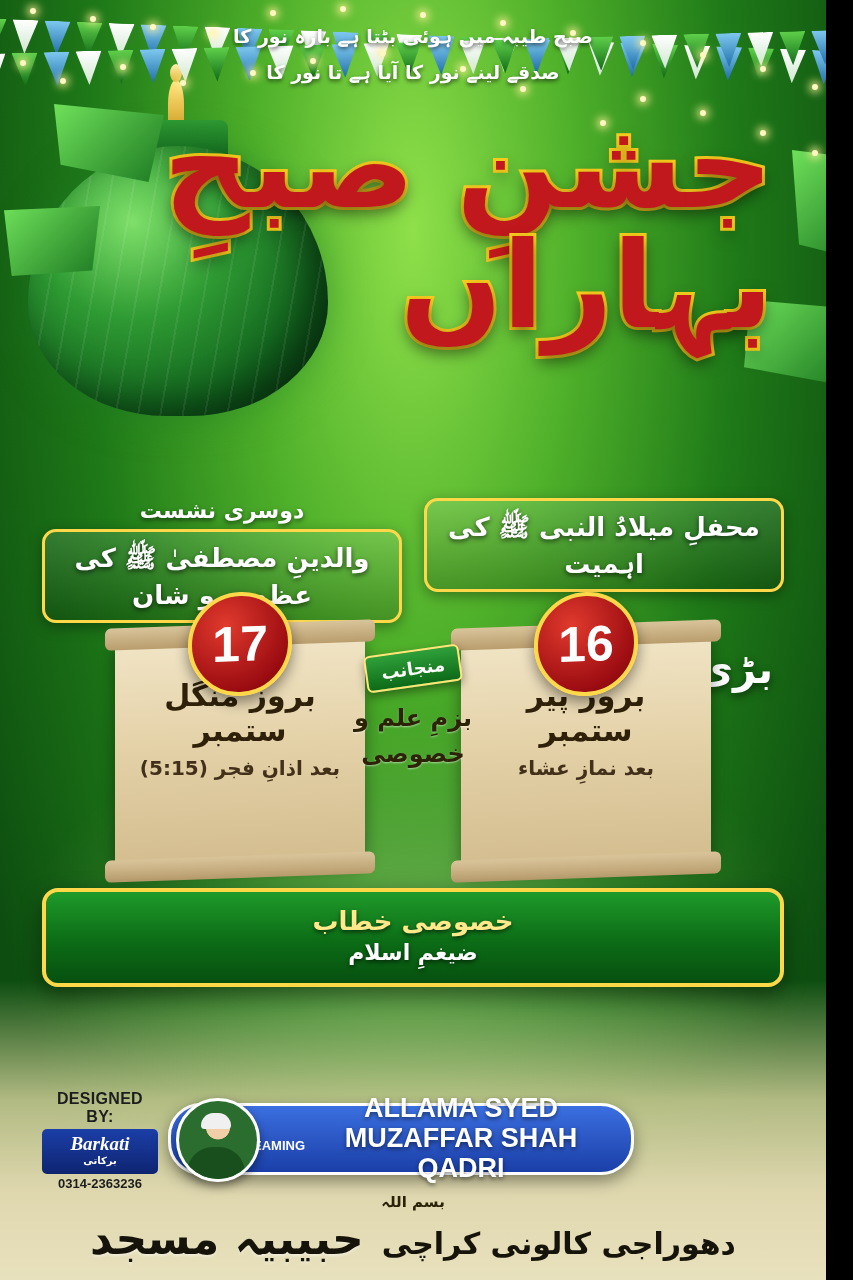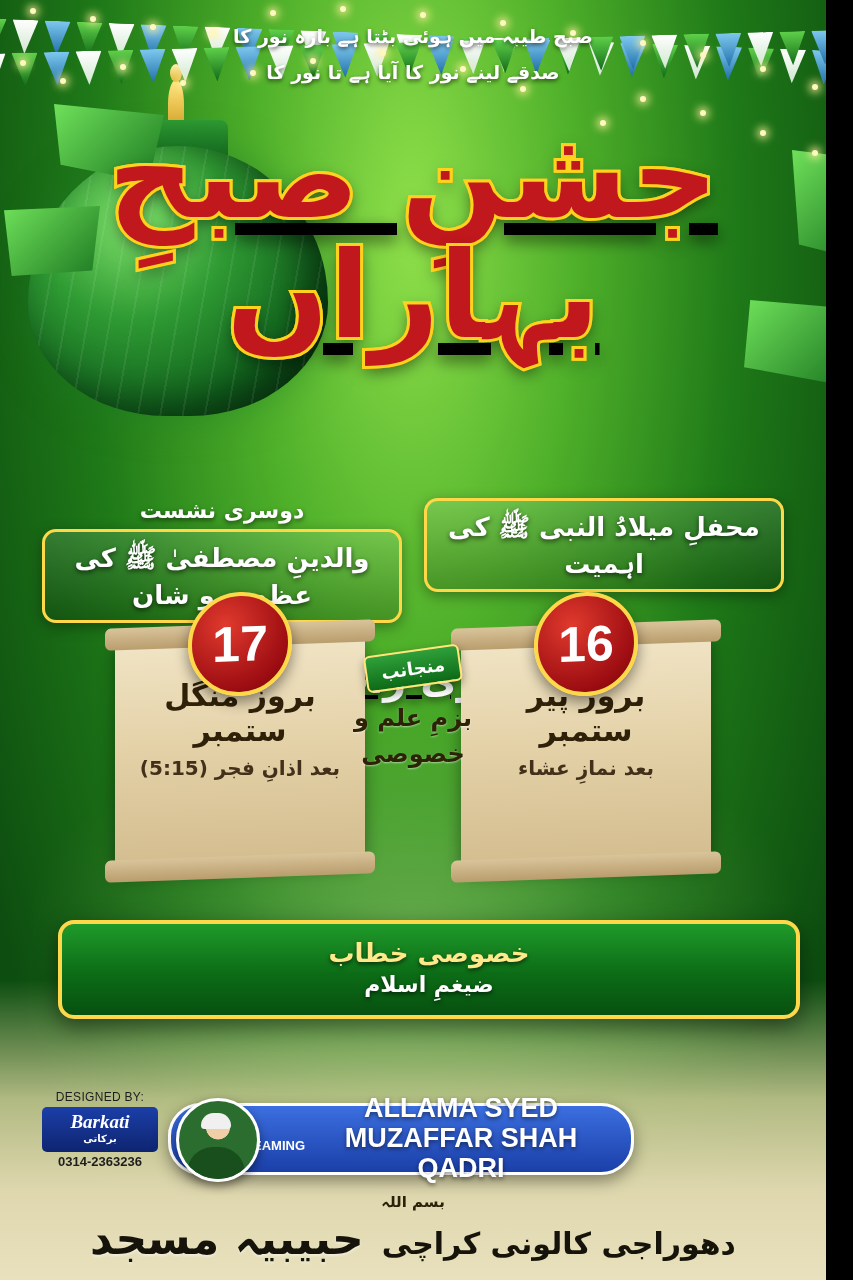--- a/index.html
+++ b/index.html
@@ -130,25 +130,24 @@
     width: 560px;
     text-align: center;
     color: #ffffff;
     text-shadow: 0 2px 4px rgba(0,0,0,.6);
     font-size: 19px;
     line-height: 1.9;
     font-weight: bold;
   }
   .title-wrap {
     position: absolute;
-    left: 50%; top: 116px;
+    left: 50%; top: 106px;
     transform: translateX(-50%);
     width: 720px;
-    text-align: center;
-    text-decoration: underline;
+    text-align: right;
   }
   .title-main {
     font-size: 120px;
     font-weight: bold;
     line-height: 1.0;
     color: #c0181c;
     -webkit-text-stroke: 6px #ffd21e;
     paint-order: stroke fill;
     text-shadow: 0 6px 16px rgba(0,0,0,.55);
     letter-spacing: -2px;
@@ -272,30 +271,29 @@
     text-align: center;
     color: #2c2206;
     font-size: 24px;
     font-weight: bold;
     line-height: 1.5;
     text-shadow: 0 1px 2px rgba(255,255,255,.5);
   }
   
   .speaker-panel {
     position: absolute;
-    left: 50%; top: 920px;
+    left: 50%; top: 888px;
     transform: translateX(-50%);
     width: 690px;
     background: linear-gradient(180deg,#1f9a2a 0%,#0c6c16 55%,#075010 100%);
     border: 4px solid #ffd84a;
     border-radius: 16px;
     padding: 14px 22px 18px;
     text-align: center;
     box-shadow: 0 8px 22px rgba(0,0,0,.45);
-    margin-left: 16px;
   }
   .speaker-kicker {
     font-size: 26px;
     font-weight: bold;
     color: #ffe98a;
     text-shadow: 0 2px 4px rgba(0,0,0,.6);
   }
   .speaker-title {
     font-size: 22px;
     font-weight: bold;
@@ -377,21 +375,21 @@
     border-radius: 26px 26px 0 0;
   }
   
   .designer {
     position: absolute;
     left: 42px; top: 1090px;
     width: 116px;
     text-align: center;
     color: #1d1d1d;
   }
-  .designer-label { font-size: 12px; font-weight: normal; letter-spacing: .3px; }
+  .designer-label { font-size: 16px; font-weight: bold; letter-spacing: .3px; }
   .designer-logo {
     margin-top: 3px;
     background: linear-gradient(180deg,#1b3fa8,#0e2470);
     border-radius: 5px;
     color: #ffffff;
     padding: 4px 0 8px;
     font-family: "Liberation Serif", serif;
     font-size: 19px;
     font-style: italic;
     font-weight: bold;

